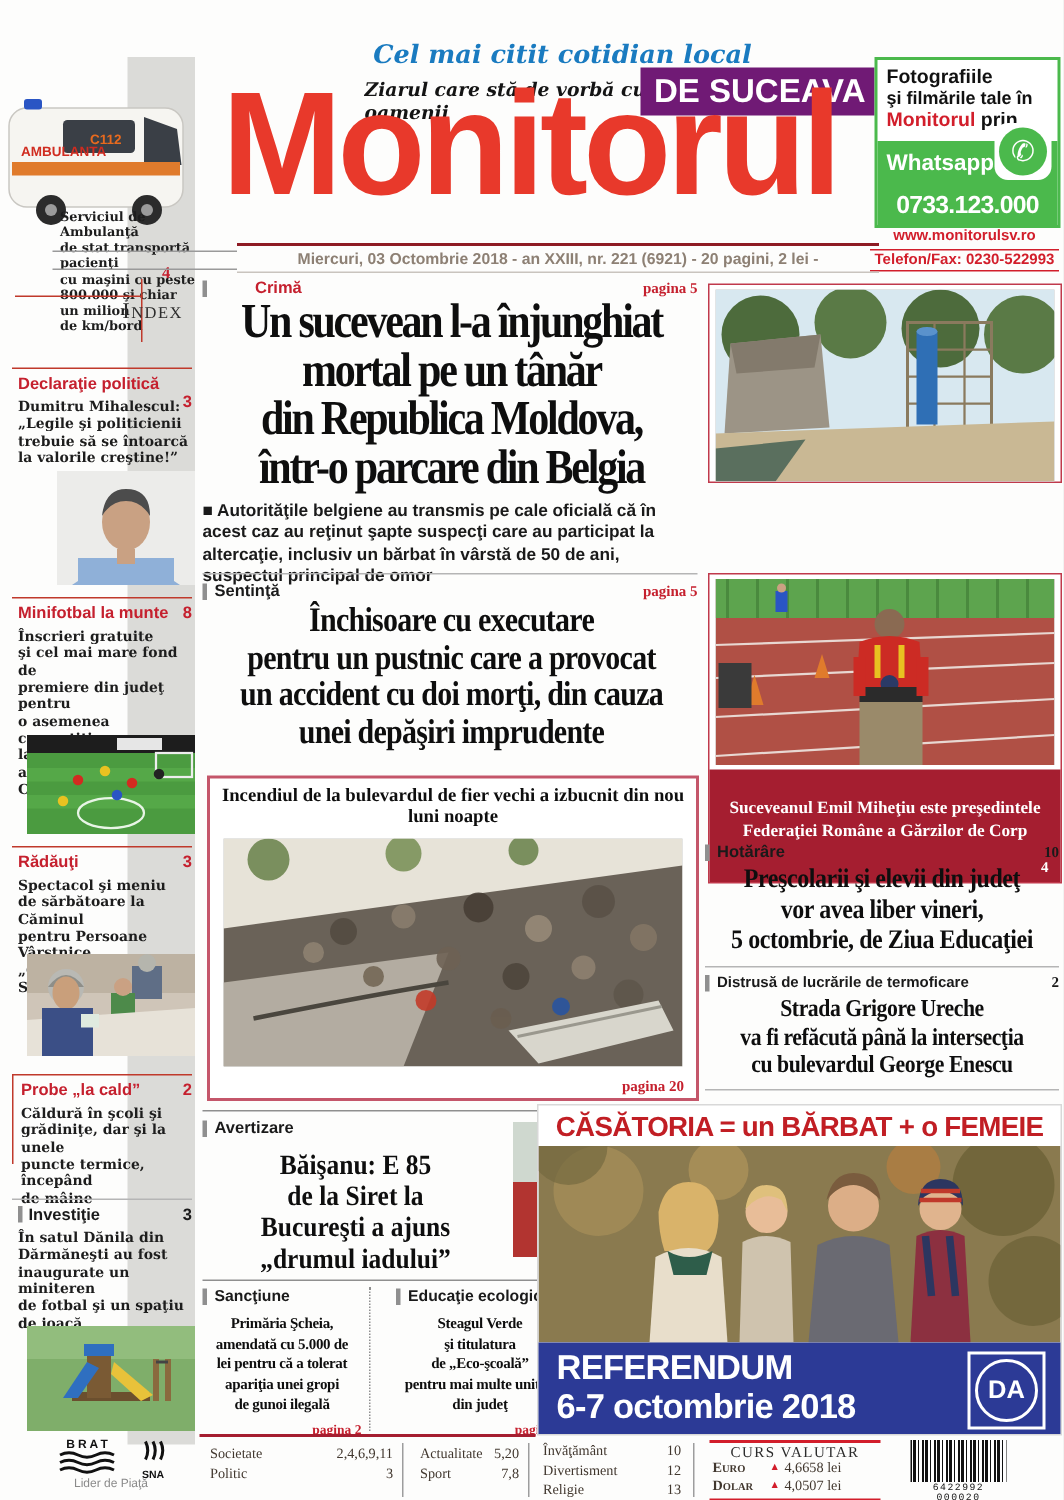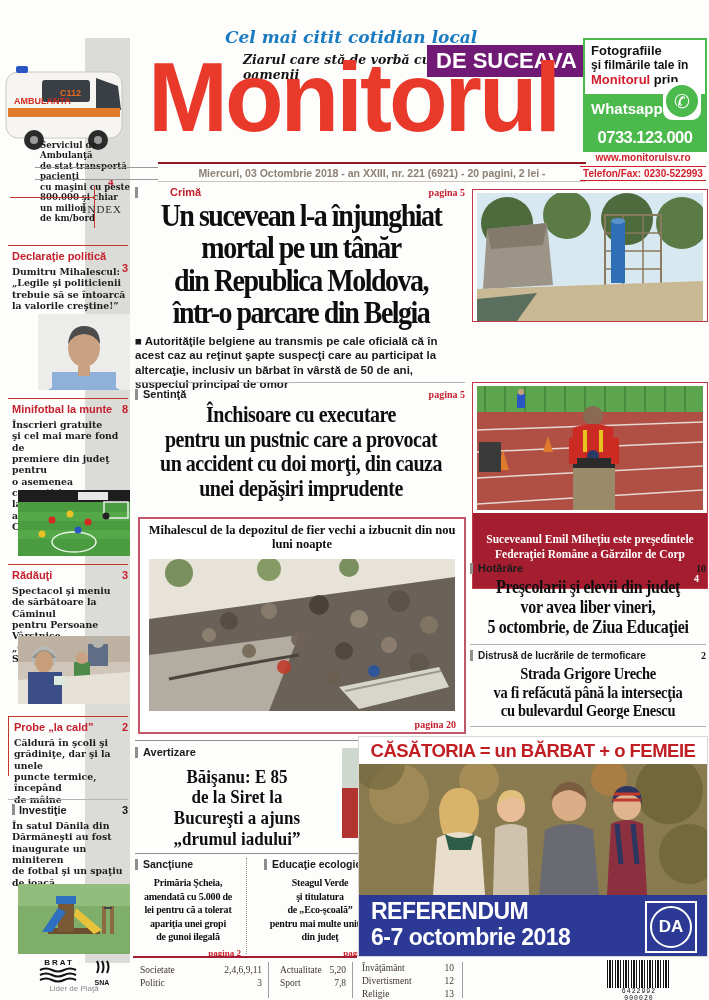--- a/index.html
+++ b/index.html
@@ -33,21 +33,21 @@
            color:#8d8074;font-weight:bold;font-size:10.5px;text-align:center;padding-top:3px;height:14px;}
   .redtxt{color:#d21e2b;font-weight:bold;font-size:10px;text-align:center;}
   .ftlabel{font-family:"Liberation Serif",serif;font-size:9.5px;color:#41372e;}
   .ftrow{display:flex;justify-content:space-between;line-height:1.35;}
   .vline{border-left:1px solid #9d9d9d;width:0;}
   .dotline{border-left:1px dotted #8f8f8f;width:0;}
   .masthead{font-weight:bold;color:#e8392b;letter-spacing:-3px;font-size:96px;line-height:1;
             transform:scaleY(1.02);transform-origin:top left;white-space:nowrap;}
   .badge{background:#701a75;color:#fff;font-weight:bold;font-size:22px;padding:3px 9px;letter-spacing:0;}
   .script{color:#1a7bc0;font-family:"DejaVu Serif",serif;font-style:italic;font-weight:bold;
-          font-size:17px;}
+          font-size:17px;text-align:center;}
   .tag2{font-family:"DejaVu Serif",serif;font-style:italic;font-weight:bold;font-size:12.5px;color:#141414;}
   .adhead{color:#c11e24;font-weight:bold;font-size:18.5px;text-align:center;letter-spacing:-0.5px;}
   .blueband{background:#2c3a96;color:#fff;}
   .barcode{background:repeating-linear-gradient(90deg,#111 0 1px,#fff 1px 2px,#111 2px 4px,#fff 4px 5px,#111 5px 6px,#fff 6px 8px);}
 </style>
 </head>
 <body>
 
 <div class="page">
 
@@ -247,21 +247,21 @@
     <span class="bar"></span>
     <span class="blk">Sentinţă</span>
     <span class="pg">pagina 5</span>
   </div>
   <div class="abs h1" style="left:131px;top:402px;width:340px;font-size:20px;line-height:1.08;letter-spacing:-0.5px;transform:scaleY(1.15);">Închisoare cu executare
 pentru un pustnic care a provocat
 un accident cu doi morţi, din cauza
 unei depăşiri imprudente</div>
 
   <div class="abs" style="left:138px;top:517px;width:324px;height:213px;border:2px solid #c4566a;background:#fff;">
-    <div class="h1" style="margin-top:4px;font-size:12.5px;line-height:1.15;">Mihalescul de la depozitul de fier vechi a izbucnit din nou
+    <div class="h1" style="margin-top:4px;font-size:12.5px;line-height:1.15;">Incendiul de la bulevardul de fier vechi a izbucnit din nou
 luni noapte</div>
     <div class="photo" style="position:absolute;left:9px;top:40px;width:306px;height:152px;">
       <svg width="306" height="152" viewBox="0 0 306 152">
         <rect width="306" height="152" fill="#e7e3d8"></rect>
         <circle cx="30" cy="14" r="14" fill="#7a8f5e"></circle>
           <circle cx="120" cy="10" r="12" fill="#869a66"></circle>
           <circle cx="200" cy="8" r="10" fill="#7a8f5e"></circle>
         <polygon points="0,60 306,18 306,152 0,152" fill="#6a6258"></polygon>
         <polygon points="0,96 150,76 120,152 0,152" fill="#b3aca1"></polygon>
         <g opacity="0.9">
@@ -504,19 +504,32 @@
         <span class="ftlabel">Divertisment</span>
         <span class="ftlabel">12</span>
       </div>
     <div class="ftrow">
         <span class="ftlabel">Religie</span>
         <span class="ftlabel">13</span>
       </div>
   </div>
   <div class="abs vline" style="left:462px;top:962px;height:36px;"></div>
 
+  <div class="abs" style="left:473px;top:960px;width:110px;border-top:2px solid #d21e2b;border-bottom:2px solid #d21e2b;padding:1px 2px;">
+    <div style="text-align:center;font-family:'Liberation Serif',serif;font-variant:small-caps;font-size:10px;letter-spacing:1px;color:#2c2c2c;">CURS VALUTAR</div>
+    <div style="display:flex;font-size:9px;line-height:1.25;">
+      <span class="ftlabel" style="font-variant:small-caps;font-weight:bold;width:38px;">Euro</span>
+      <span style="color:#d21e2b;font-size:7px;margin:1px 3px 0 0;">▲</span>
+      <span class="ftlabel">4,6658 lei</span>
+    </div>
+    <div style="display:flex;font-size:9px;line-height:1.25;">
+      <span class="ftlabel" style="font-variant:small-caps;font-weight:bold;width:38px;">Dolar</span>
+      <span style="color:#d21e2b;font-size:7px;margin:1px 3px 0 0;">▲</span>
+      <span class="ftlabel">4,0507 lei</span>
+    </div>
+  </div>
 
   <div class="abs" style="left:607px;top:960px;width:64px;">
     <div class="barcode" style="width:64px;height:28px;"></div>
     <div style="font-family:'Liberation Mono',monospace;font-size:6.5px;text-align:center;letter-spacing:1px;">6422992 000020</div>
   </div>
 
 </div>
 
 </body></html>

